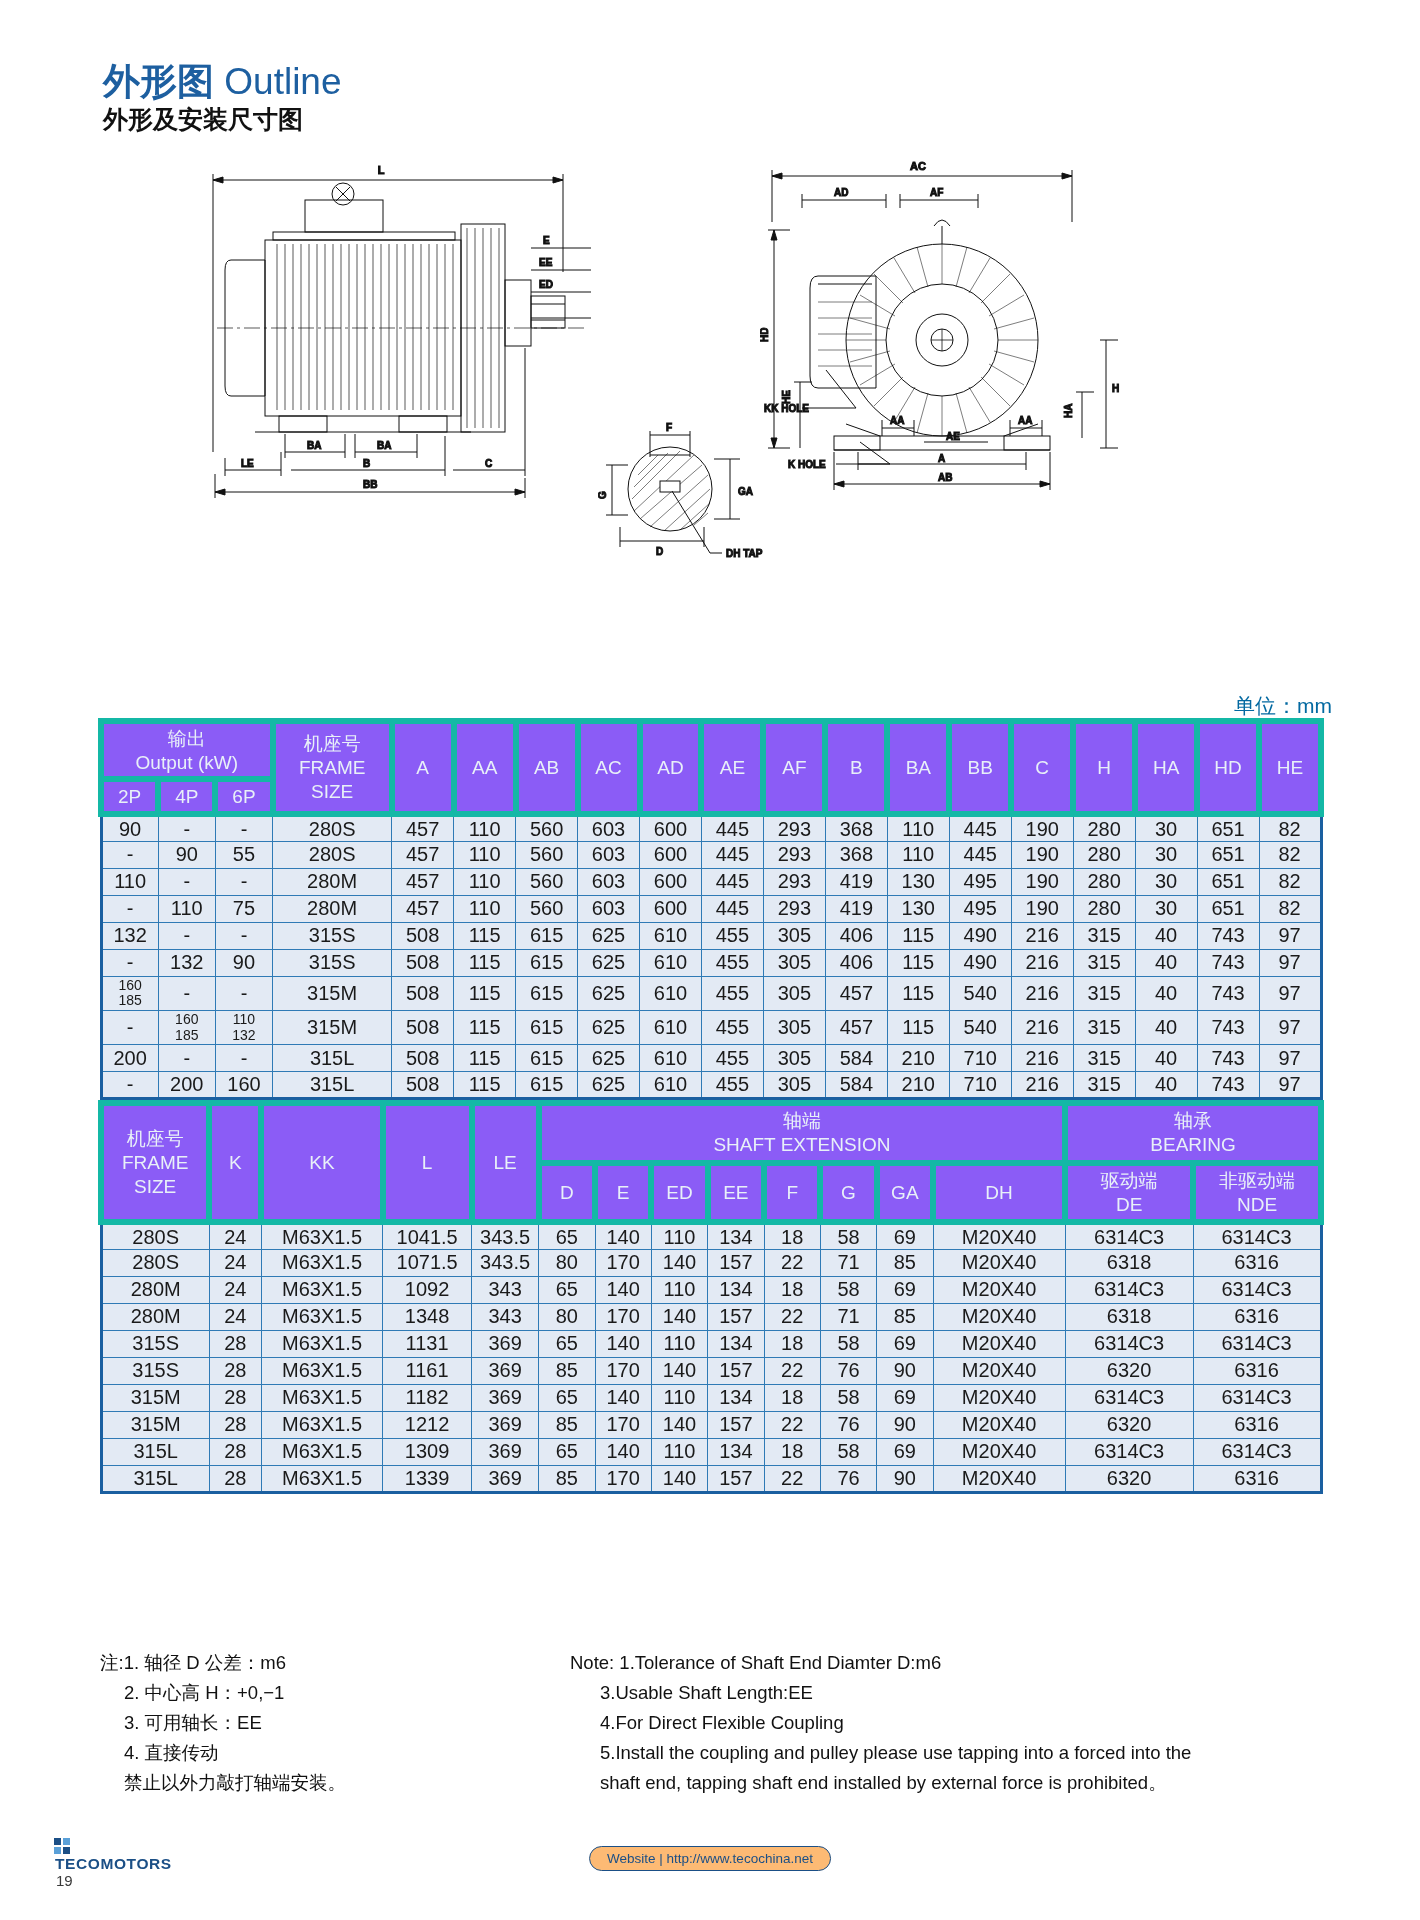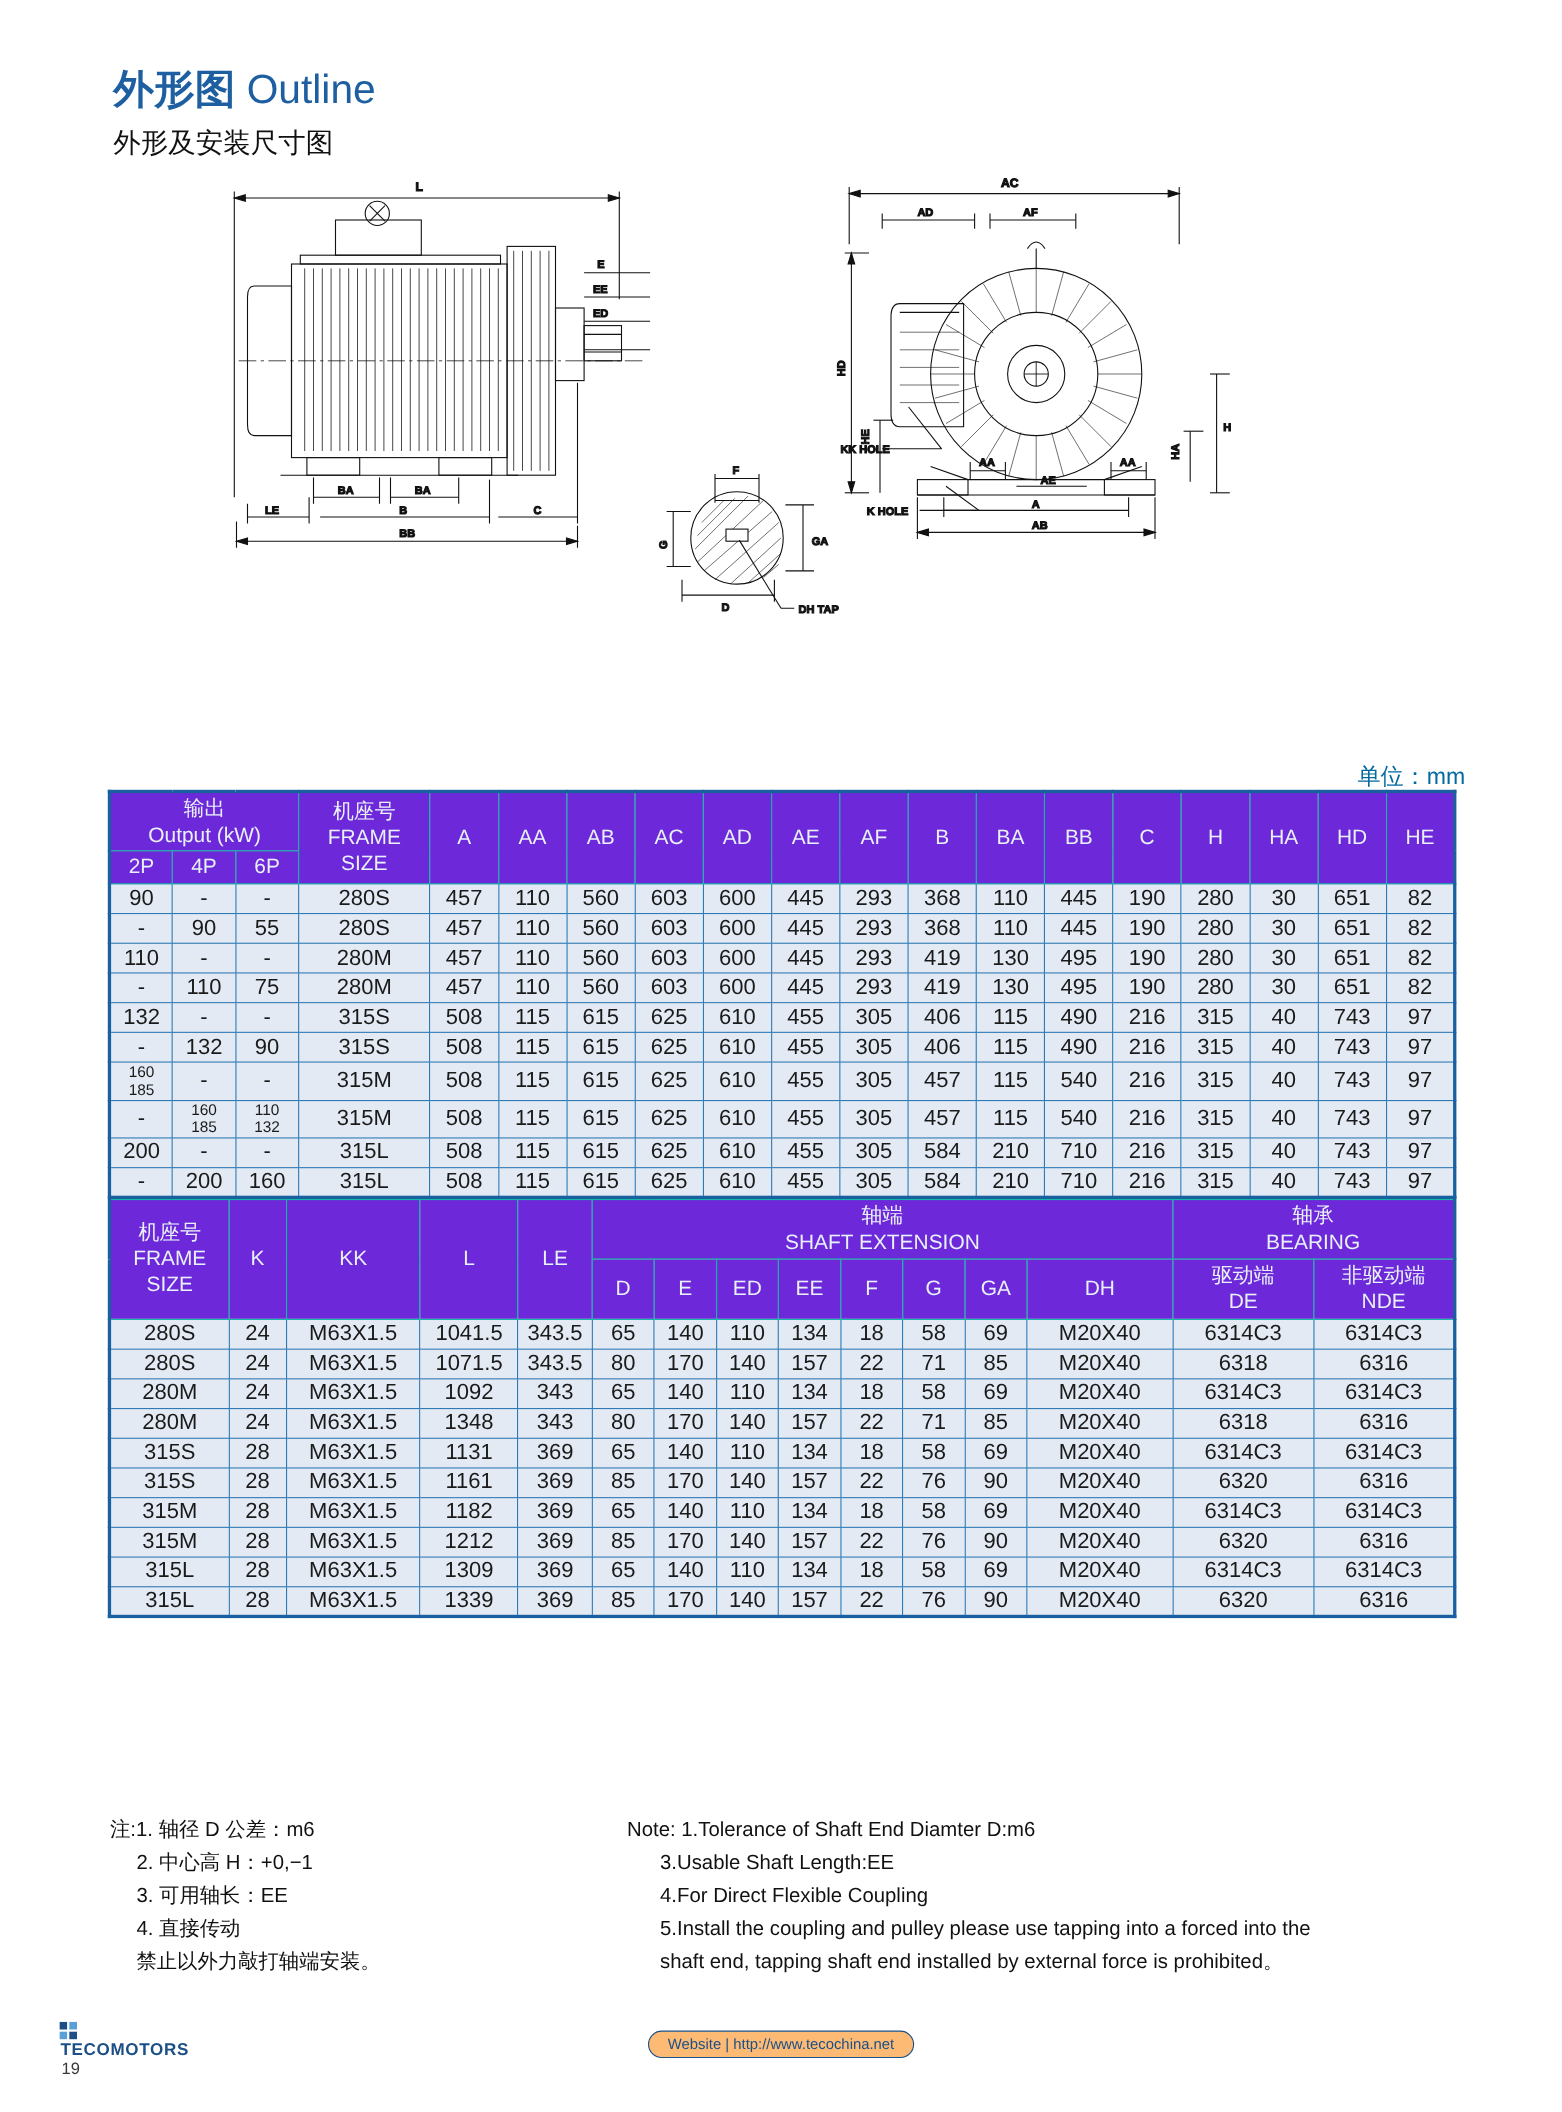--- a/index.html
+++ b/index.html
@@ -14,21 +14,21 @@
 
   
   .header { position: relative; height: 130px; }
   .title-left { position: absolute; left: 103px; top: 62px; }
   .title-zh-en {
     font-size: 37px; font-weight: bold; color: #1d5fa0;
     letter-spacing: 0px; line-height: 1.1;
   }
   .title-zh-en .en { font-weight: normal; }
   .subtitle-left {
-    font-size: 25px; color: #111; margin-top: 10px; font-weight: normal;
+    font-size: 25px; color: #111; margin-top: 0; font-weight: bold;
   }
   .title-right {
     position: absolute; right: 88px; top: 70px;
     font-size: 34px; font-weight: bold; color: #111;
     white-space: nowrap;
   }
 
   
   .drawings { position: relative; height: 460px; margin-top: 22px; }
   .dwg { position: absolute; }
@@ -41,22 +41,22 @@
 
   
   .tables { position: absolute; left: 98px; top: 718px; width: 1226px; }
   table {
     border-collapse: collapse; width: 100%;
     table-layout: fixed;
   }
   table.t1 { border: 3px solid #1a5fa0; }
   table.t2 { border: 3px solid #1a5fa0; border-top: none; }
   th {
-    background: #6d28d9; color: #e8f0f8;
-    border: 1px solid #14b8a6;
+    background: #8b5cf6; color: #e8f0f8;
+    border: 6px solid #14b8a6;
     font-size: 19px; font-weight: normal;
     padding: 3px 2px; text-align: center; vertical-align: middle;
     line-height: 1.25;
   }
   td {
     background: #e3eaf4; color: #1a1a1a;
     border: 1px solid #2f7ab5;
     font-size: 20px; text-align: center; vertical-align: middle;
     height: 27px; padding: 1px 2px;
     line-height: 1.05;

